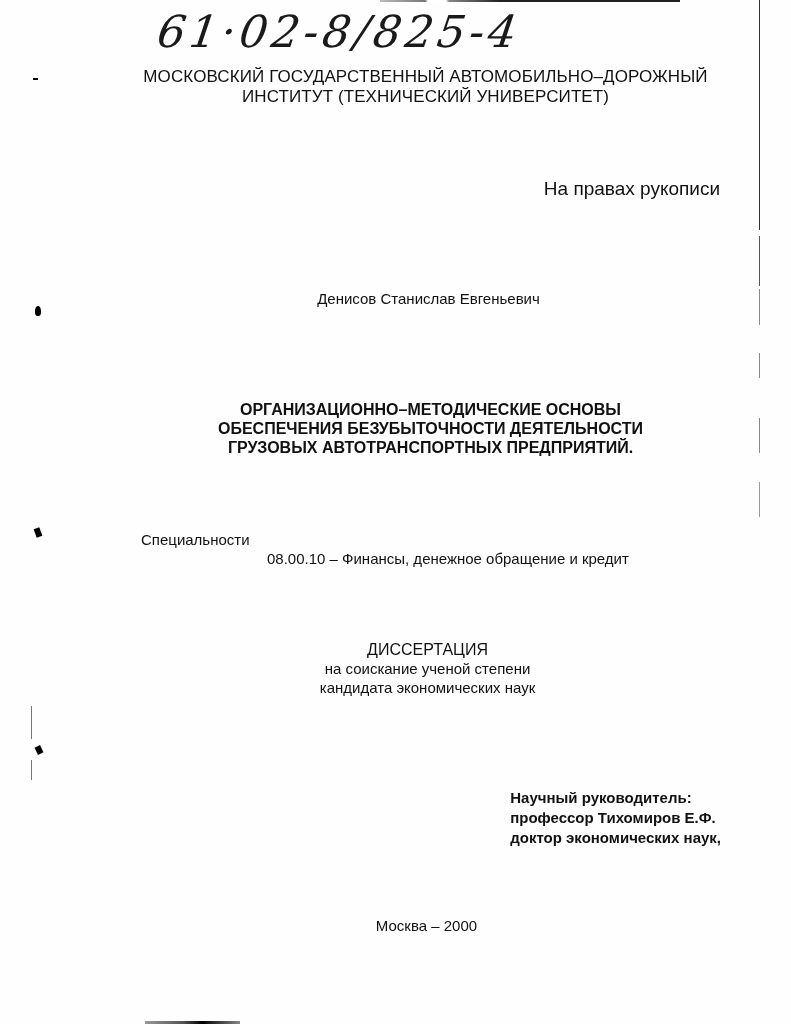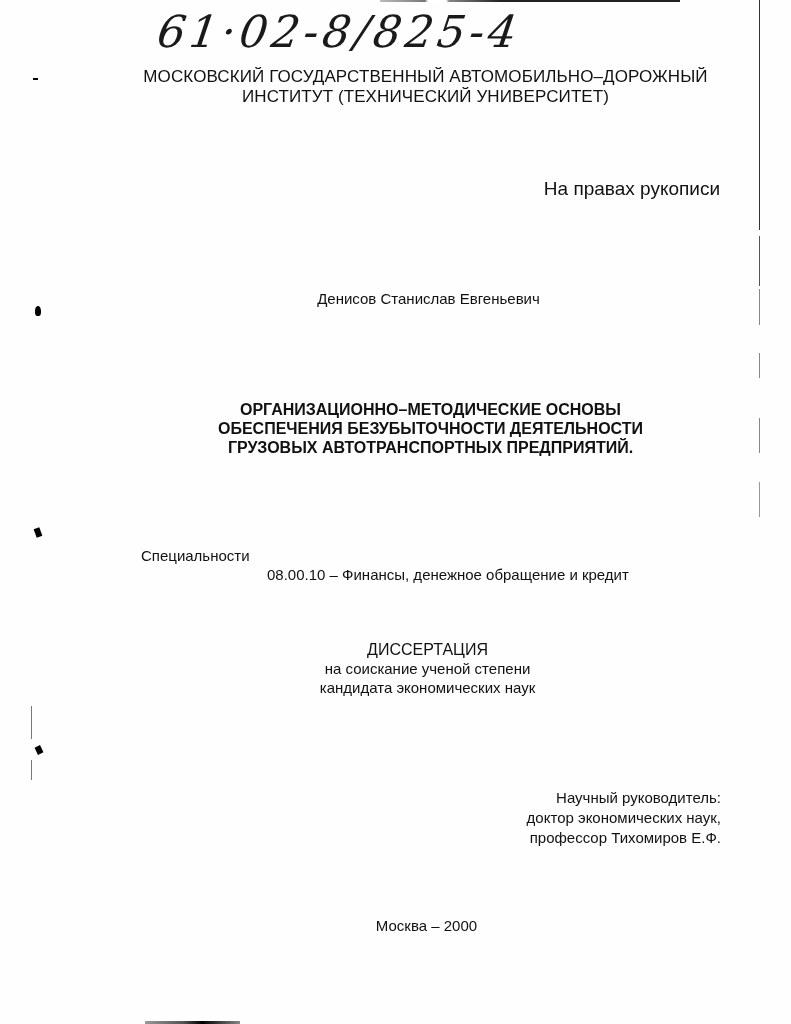--- a/index.html
+++ b/index.html
@@ -107,44 +107,43 @@
       top: 530px;
       font-size: 15px;
       line-height: 19px;
       white-space: nowrap;
     }
     .specialty .row {
       display: flex;
     }
     .specialty .label {
       width: 127px;
-      margin-top: 16px;
     }
     .specialty .row2 {
       padding-left: 126px;
     }
     .diss {
       position: absolute;
       left: 0; width: 855px;
       top: 640px;
       text-align: center;
       font-size: 15px;
       line-height: 19px;
     }
     .diss .diss-title {
       font-size: 16px;
     }
     .supervisor {
       position: absolute;
       right: 70px;
       top: 788px;
-      text-align: right;
       font-size: 15px;
       line-height: 20px;
       white-space: nowrap;
+      font-weight: bold;
     }
     .city-year {
       position: absolute;
       left: 0; width: 853px;
       top: 917px;
       text-align: center;
       font-size: 15px;
     }
   </style>
 </head>
@@ -198,19 +197,19 @@
   </div>
 
   <div class="diss">
     <div class="diss-title">ДИССЕРТАЦИЯ</div>
     <div>на соискание ученой степени</div>
     <div>кандидата экономических наук</div>
   </div>
 
   <div class="supervisor">
     <div>Научный руководитель:</div>
+    <div>профессор Тихомиров Е.Ф.</div>
     <div>доктор экономических наук,</div>
-    <div>профессор Тихомиров Е.Ф.</div>
   </div>
 
   <div class="city-year">Москва – 2000</div>
 
 </div>
 
 </body></html>

